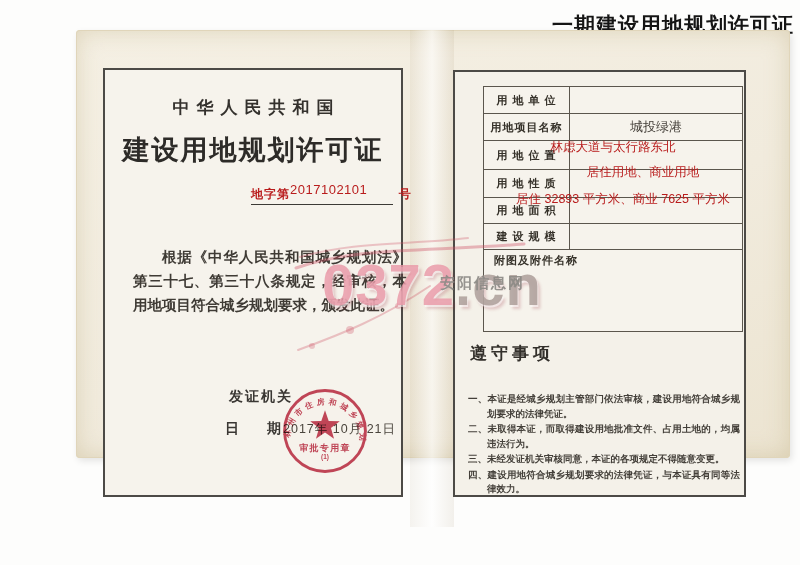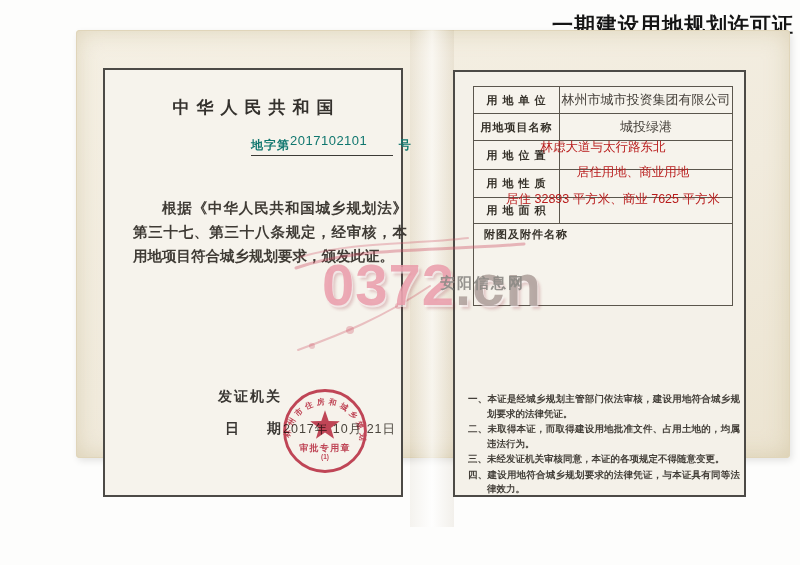--- a/index.html
+++ b/index.html
@@ -34,48 +34,48 @@
   .frame.right{left:377px;top:40px;width:293px;height:427px;background:#f4f1e9;}
   
   .country{
     margin-top:26px;text-align:center;
     font-size:17px;font-weight:700;letter-spacing:7px;color:#34312d;text-indent:7px;
   }
   .cert-title{
     margin-top:13px;text-align:center;
     font-size:27px;font-weight:700;letter-spacing:2px;color:#2d2b28;
   }
-  .serial-line{margin:18px 0 0 146px;font-size:12px;color:#0f766e;white-space:nowrap;}
+  .serial-line{margin:18px 0 0 146px;font-size:12px;color:#b91c1c;white-space:nowrap;}
   .serial-underline{display:inline-block;border-bottom:1.5px solid #3c3a36;padding-right:26px;padding-bottom:1px;}
   .serial-prefix{font-weight:700;letter-spacing:1px;}
   .serial-number{position:relative;top:-4px;font-size:13px;letter-spacing:.5px;}
   .serial-suffix{font-weight:700;margin-left:2px;}
   .cert-body{
     margin:40px 10px 0 28px;width:274px;
     font-size:14.5px;font-weight:700;color:#3f3b35;
     line-height:24px;text-align:justify;text-indent:2em;
   }
   .issuer-label{
-    position:absolute;left:113px;top:318px;
+    position:absolute;left:124px;top:318px;
     font-size:14px;font-weight:700;letter-spacing:2px;color:#3a3733;
   }
   .date-line{
     position:absolute;left:120px;top:350px;
     font-size:14px;font-weight:700;color:#3a3733;white-space:nowrap;
   }
   .date-spacer{display:inline-block;width:28px;}
   .date-value{font-size:12.5px;font-weight:400;color:#4a453d;letter-spacing:1px;margin-left:2px;}
   
   .seal{
     position:absolute;left:177px;top:318px;width:86px;height:86px;
     mix-blend-mode:multiply;opacity:.93;z-index:6;
   }
   
   .land-table{
-    position:absolute;left:18px;top:14px;width:260px;
+    position:absolute;left:28px;top:14px;width:260px;
     border:1px solid #5b564d;box-sizing:border-box;background:#f6f3ec;
   }
   .t-row{display:flex;position:relative;border-bottom:1px solid #5b564d;box-sizing:border-box;}
   .t-row:last-child{border-bottom:none;}
   .t-label{
     width:86px;box-sizing:border-box;border-right:1px solid #5b564d;
     display:flex;align-items:center;justify-content:center;
     font-size:11px;font-weight:700;letter-spacing:1px;color:#353129;
   }
   .t-value{
@@ -121,20 +121,21 @@
 </head>
 <body>
 
 <div class="page-caption">一期建设用地规划许可证</div>
 
 <div class="sheet">
   <div class="fold"></div>
 
   <div class="frame left">
     <div class="country">中华人民共和国</div>
+    <div class="cert-title">建设用地规划许可证</div>
 
     <div class="serial-line">
       <span class="serial-underline">
         <span class="serial-prefix">地字第</span><span class="serial-number">2017102101</span>
       </span>
       <span class="serial-suffix">号</span>
     </div>
 
     <div class="cert-body">根据《中华人民共和国城乡规划法》第三十七、第三十八条规定，经审核，本用地项目符合城乡规划要求，颁发此证。</div>
 
@@ -159,46 +160,50 @@
         <text x="50" y="83" text-anchor="middle" font-size="7.5" font-weight="700" fill="#c23a50">(1)</text>
       </svg>
     </div>
   </div>
 
   <div class="frame right">
 
     <div class="land-table">
       <div class="t-row row-h1">
         <div class="t-label">用 地 单 位</div>
-        <div class="t-value">林州市城市投资集团有限公司</div>
       </div>
       <div class="t-row row-h2">
         <div class="t-label">用地项目名称</div>
         <div class="t-value">城投绿港</div>
       </div>
       <div class="t-row row-h3">
         <div class="t-label">用 地 位 置</div>
         <div class="t-value"></div>
         <div class="t-value-float" style="top:-2px;">林虑大道与太行路东北</div>
       </div>
       <div class="t-row row-h4">
         <div class="t-label">用 地 性 质</div>
         <div class="t-value"></div>
         <div class="t-value-float" style="top:-6px;left:60px;">居住用地、商业用地</div>
       </div>
       <div class="t-row row-h5">
         <div class="t-label">用 地 面 积</div>
         <div class="t-value"></div>
         <div class="t-value-float" style="top:-7px;left:14px;right:-6px;">居住 32893 平方米、商业 7625 平方米</div>
       </div>
+      <div class="t-row row-h6">
+        <div class="t-label">建 设 规 模</div>
+        <div class="t-value"></div>
+      </div>
       <div class="t-row row-tall">
         <span class="t-label-span">附图及附件名称</span>
       </div>
     </div>
 
+    <div class="notice-title">遵守事项</div>
 
     <div class="notice-list">
       <div class="notice-item">一、本证是经城乡规划主管部门依法审核，建设用地符合城乡规划要求的法律凭证。</div>
       <div class="notice-item">二、未取得本证，而取得建设用地批准文件、占用土地的，均属违法行为。</div>
       <div class="notice-item">三、未经发证机关审核同意，本证的各项规定不得随意变更。</div>
       <div class="notice-item">四、建设用地符合城乡规划要求的法律凭证，与本证具有同等法律效力。</div>
     </div>
   </div>
 </div>
 

